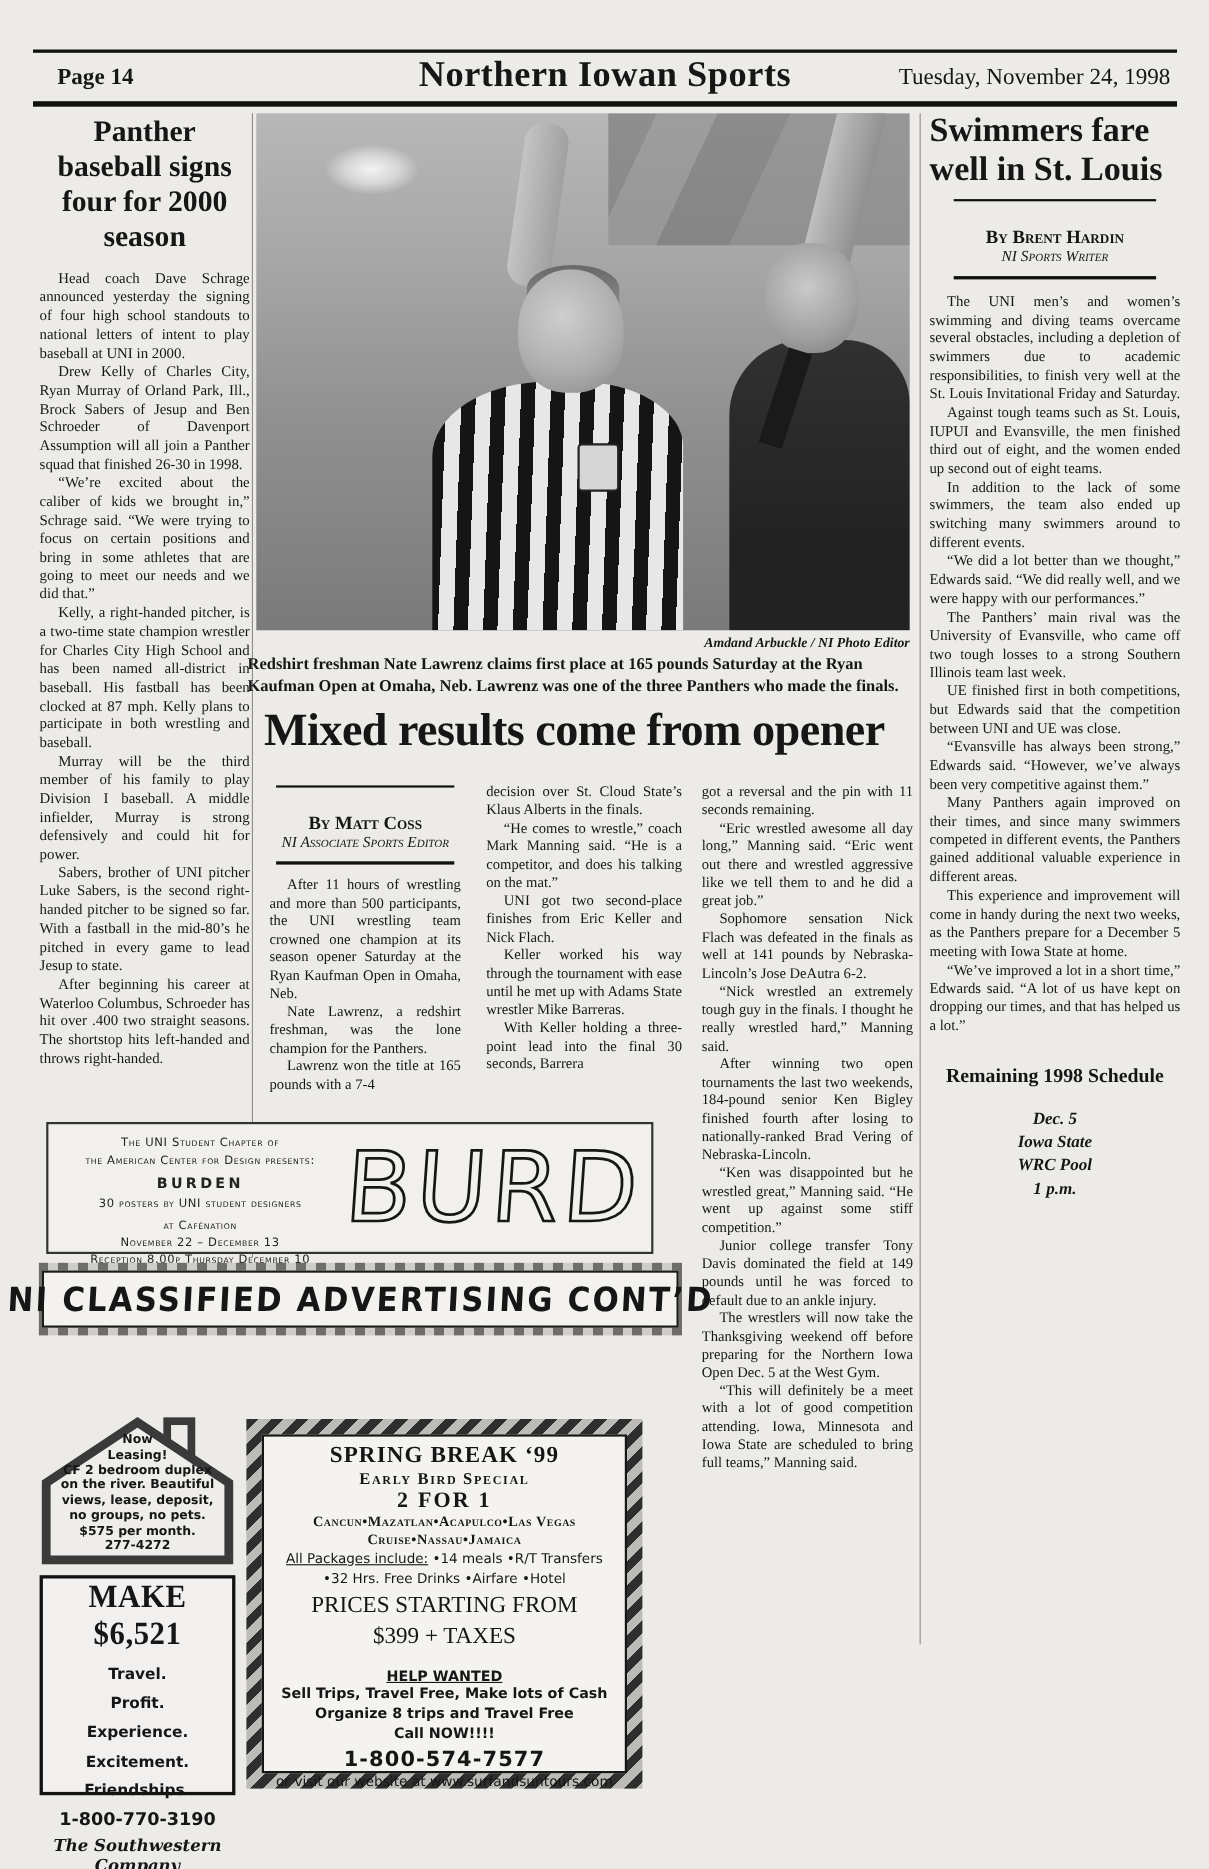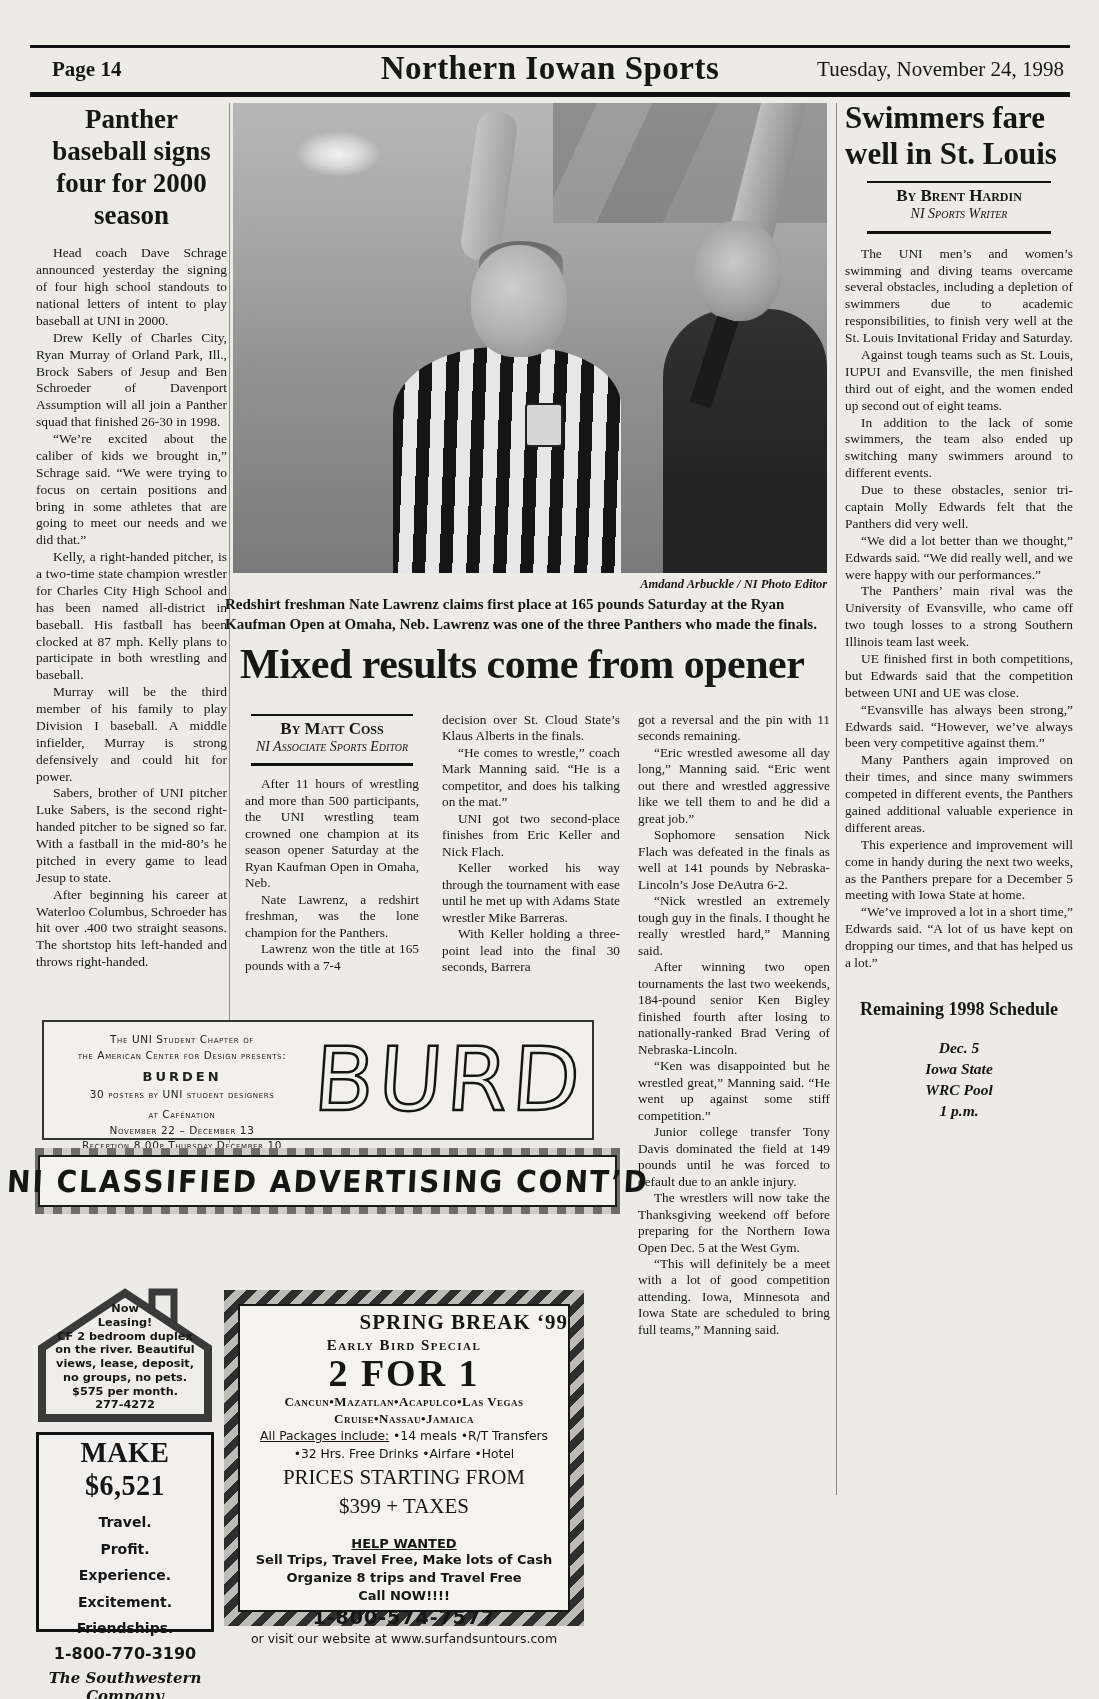--- a/index.html
+++ b/index.html
@@ -72,21 +72,21 @@
     font-size:15px;font-weight:bold;line-height:1.35;
   }
 
   
   .wr-headline{
     position:absolute;left:240px;top:640px;width:594px;
     font-size:42px;font-weight:bold;letter-spacing:-.5px;
   }
   .byline-box{
     border-top:2px solid #111;border-bottom:3px solid #111;
-    margin:2px 6px 10px 6px;padding:3px 0 8px 0;text-align:center;
+    margin:2px 6px 10px 6px;padding:23px 0 8px 0;text-align:center;
   }
   .byline-name{font-variant:small-caps;font-weight:bold;font-size:17px;line-height:1.15;}
   .byline-title{font-variant:small-caps;font-style:italic;font-size:14px;line-height:1.2;}
   .wr-col{position:absolute;top:712px;}
   .wr-col p{margin:0;text-align:justify;text-indent:16px;font-size:13.3px;line-height:1.24;}
   .col1{left:245px;width:174px;}
   .col2{left:442px;width:178px;}
   .col3{left:638px;width:192px;}
 
   
@@ -151,23 +151,23 @@
   .spring{
     position:absolute;left:224px;top:1290px;width:360px;height:336px;
     background:repeating-linear-gradient(135deg,#2e2e2e 0 8px,#bdbbb7 8px 16px);
     box-sizing:border-box;
   }
   .spring-inner{
     position:absolute;left:14px;right:14px;top:14px;bottom:14px;
     background:#f5f3ef;border:2px solid #161616;text-align:center;
     padding-top:4px;box-sizing:border-box;
   }
-  .sp-h1{font-size:21px;font-weight:bold;letter-spacing:1px;text-align:right;}
+  .sp-h1{font-size:21px;font-weight:bold;letter-spacing:1px;}
   .sp-h2{font-size:15px;font-weight:bold;letter-spacing:1.5px;margin-top:2px;}
-  .sp-h3{font-size:38px;font-weight:bold;letter-spacing:2px;line-height:1.05;}
+  .sp-h3{font-size:20px;font-weight:bold;letter-spacing:2px;line-height:1.05;}
   .sp-dest{font-size:13px;font-weight:bold;letter-spacing:.5px;line-height:1.3;}
   .sp-pkg{font-family:"DejaVu Sans", sans-serif;font-size:12.3px;line-height:1.45;}
   .sp-pkg .ul{text-decoration:underline;}
   .sp-prices{font-size:21px;line-height:1.3;margin-top:1px;}
   .sp-help{font-family:"DejaVu Sans", sans-serif;font-weight:bold;font-size:13px;text-decoration:underline;margin-top:16px;}
   .sp-comic{font-family:"DejaVu Sans", sans-serif;font-weight:bold;font-size:13px;line-height:1.4;}
   .sp-phone{font-family:"DejaVu Sans", sans-serif;font-weight:bold;font-size:19px;letter-spacing:1px;line-height:1.3;}
   .sp-web{font-family:"DejaVu Sans", sans-serif;font-size:12.5px;margin-top:1px;}
 </style>
 </head>
@@ -245,21 +245,20 @@
 
 <div class="swim">
   <h1>Swimmers fare well in St. Louis</h1>
   <div class="byline-box">
     <div class="byline-name">By Brent Hardin</div>
     <div class="byline-title">NI Sports Writer</div>
   </div>
   <p>The UNI men’s and women’s swimming and diving teams overcame several obstacles, including a depletion of swimmers due to academic responsibilities, to finish very well at the St. Louis Invitational Friday and Saturday.</p>
   <p>Against tough teams such as St. Louis, IUPUI and Evansville, the men finished third out of eight, and the women ended up second out of eight teams.</p>
   <p>In addition to the lack of some swimmers, the team also ended up switching many swimmers around to different events.</p>
-  <p>Due to these obstacles, senior tri-captain Molly Edwards felt that the Panthers did very well.</p>
   <p>“We did a lot better than we thought,” Edwards said. “We did really well, and we were happy with our performances.”</p>
   <p>The Panthers’ main rival was the University of Evansville, who came off two tough losses to a strong Southern Illinois team last week.</p>
   <p>UE finished first in both competitions, but Edwards said that the competition between UNI and UE was close.</p>
   <p>“Evansville has always been strong,” Edwards said. “However, we’ve always been very competitive against them.”</p>
   <p>Many Panthers again improved on their times, and since many swimmers competed in different events, the Panthers gained additional valuable experience in different areas.</p>
   <p>This experience and improvement will come in handy during the next two weeks, as the Panthers prepare for a December 5 meeting with Iowa State at home.</p>
   <p>“We’ve improved a lot in a short time,” Edwards said. “A lot of us have kept on dropping our times, and that has helped us a lot.”</p>
 
   <div class="schedule">
     <div class="sch-title">Remaining 1998 Schedule</div>

